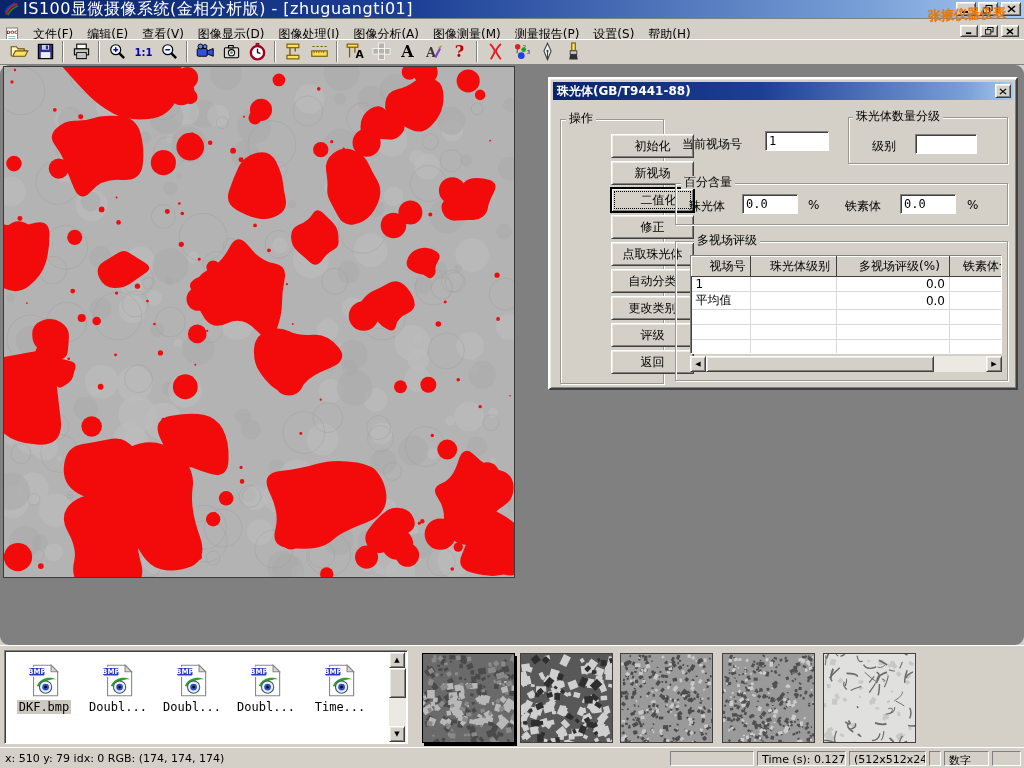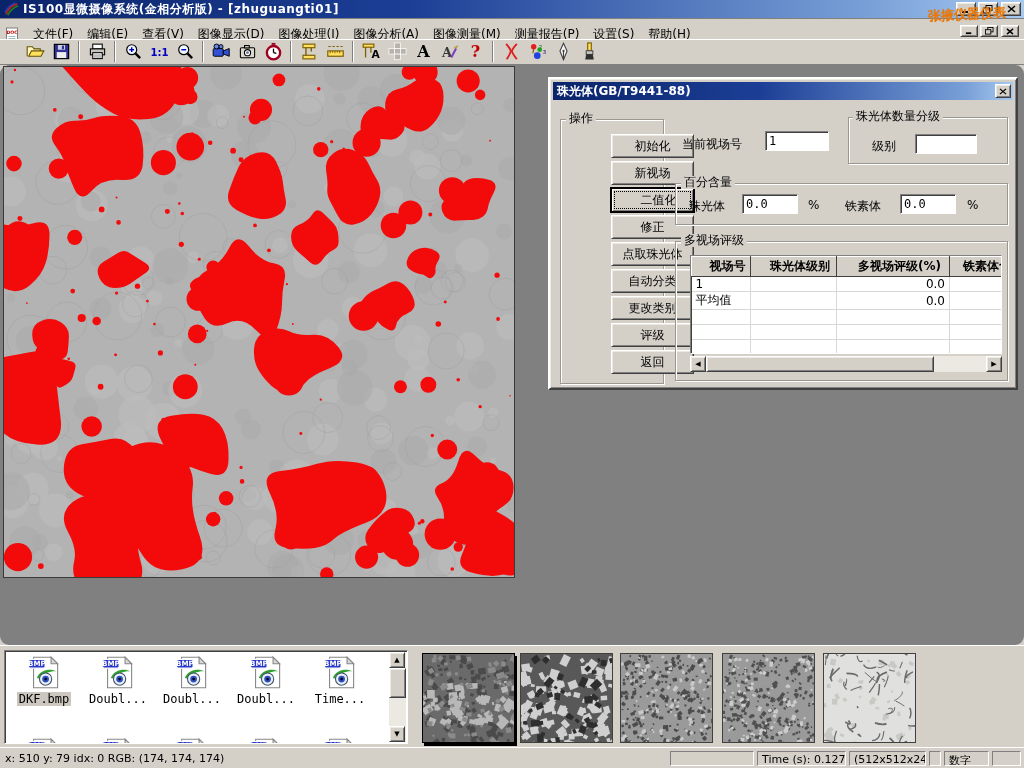--- a/index.html
+++ b/index.html
@@ -10,63 +10,63 @@
   .raised { background:#d4d0c8; border:1px solid; border-color:#fff #404040 #404040 #fff; box-shadow: inset 1px 1px 0 #ece9e2, inset -1px -1px 0 #808080; }
   .sunken { background:#fff; border:1px solid; border-color:#808080 #fff #fff #808080; box-shadow: inset 1px 1px 0 #404040; }
   .groupbox { position:absolute; border:1px solid #9a978e; box-shadow:1px 1px 0 #fff, inset 1px 1px 0 #fff; }
   .grouplabel { position:absolute; background:#d4d0c8; padding:0 3px; line-height:13px; z-index:3; }
 
   
   .titlebar { position:absolute; left:0; top:0; width:1024px; height:19px;
     background:linear-gradient(90deg,#0a246a,#1c3f96 40%,#7aa0d8 85%,#a6caf0);
     color:#fff; display:flex; align-items:center; border-bottom:1px solid #808080; }
   .titlebar .logo { width:17px; height:15px; margin:0 3px 0 3px; }
-  .titlebar .title-text { font-weight:bold; font-size:12px; letter-spacing:0.5px; white-space:nowrap; }
+  .titlebar .title-text { font-weight:normal; font-size:16px; letter-spacing:0.5px; white-space:nowrap; }
   .winbtn { position:absolute; width:20px; height:14px; top:2px; display:flex; align-items:center; justify-content:center; font-size:9px; color:#000; }
   .mdibtn { position:absolute; width:18px; height:12px; top:25px; display:flex; align-items:center; justify-content:center; font-size:8px; color:#000; z-index:5; }
   .watermark { position:absolute; left:928px; top:5px; width:100px; color:#e8780a; font-size:13px; font-weight:bold; transform:rotate(-3deg); z-index:9; text-shadow:0 0 1px rgba(232,120,10,.6); pointer-events:none; }
 
   
   .menubar { position:absolute; left:0; top:19px; width:1024px; height:32px; background:#d4d0c8; display:flex; align-items:center; border-bottom:1px solid #aca899; }
   .menubar .docicon { width:16px; height:16px; margin:0 6px 0 4px; }
   .menu-item { padding:2px 7px; color:#000; white-space:nowrap; }
   .menu-item u { text-decoration:underline; }
 
   
-  .toolbar { position:absolute; left:0; top:39px; width:1024px; height:26px; background:#d4d0c8; display:flex; align-items:center; padding-left:22px; border-bottom:1px solid #808080; box-shadow: inset 0 1px 0 #fff; }
+  .toolbar { position:absolute; left:0; top:39px; width:1024px; height:26px; background:#d4d0c8; display:flex; align-items:center; padding-left:6px; border-bottom:1px solid #808080; box-shadow: inset 0 1px 0 #fff; }
   .tbtn { width:26px; height:24px; display:flex; align-items:center; justify-content:center; }
   .tbtn svg { width:19px; height:19px; }
   .tsep { width:2px; height:21px; margin:0 4px; border-left:1px solid #808080; border-right:1px solid #fff; }
 
   
   .workspace { position:absolute; left:0; top:65px; width:1024px; height:580px; background:#808080;border-radius:9px; }
   .specimen { position:absolute; left:3px; top:1px; width:512px; height:512px; border:1px solid #3a3a3a; background:#b2b2b2; }
   .specimen svg { display:block; width:100%; height:100%; }
 
   
   .dialog { position:absolute; left:548px; top:12px; width:470px; height:313px; background:#d4d0c8; border:2px solid; border-color:#fff #404040 #404040 #fff; box-shadow: inset 1px 1px 0 #ece9e2, inset -1px -1px 0 #808080; }
   .dialog-titlebar { position:absolute; left:3px; top:3px; right:3px; height:18px; background:linear-gradient(90deg,#0a246a,#1c3f96 45%,#7aa0d8 90%,#a6caf0); color:#fff; font-weight:bold; display:flex; align-items:center; padding-left:4px; }
   .dialog-close { position:absolute; right:5px; top:5px; width:16px; height:14px; font-size:9px; display:flex; align-items:center; justify-content:center; color:#000; }
   .opbtn { position:absolute; left:21px; width:83px; height:24px; display:flex; align-items:center; justify-content:center; font-size:12px; color:#000;margin-left:40px; }
   .opbtn.focused { border-color:#000; outline:1px dotted #000; outline-offset:-4px; box-shadow: inset 1px 1px 0 #fff, inset -1px -1px 0 #808080, 0 0 0 1px #000; padding-left: 12px; }
   .dfield { position:absolute; height:20px; font-size:12px; font-family:"DejaVu Sans Mono", monospace; padding:2px 3px; }
   .dlabel { position:absolute; white-space:nowrap; color:#000; }
 
   .ftable { position:absolute; left:140px; top:176px; width:312px; height:99px; background:#fff; border:1px solid; border-color:#808080 #fff #fff #808080; box-shadow: inset 1px 1px 0 #404040; overflow:hidden; }
   .ftable table { border-collapse:collapse; table-layout:fixed; width:338px; font-size:12px; }
-  .ftable th { height:20px; background:#d4d0c8; border:1px solid; border-color:#fff #404040 #404040 #fff; font-weight:bold; white-space:nowrap; overflow:hidden;padding-left:13px; }
+  .ftable th { height:20px; background:#d4d0c8; border:1px solid; border-color:#fff #404040 #404040 #fff; font-weight:normal; white-space:nowrap; overflow:hidden;padding-left:13px; }
   .ftable td { height:15px; border-right:1px solid #d8d8d8; border-bottom:1px solid #d8d8d8; white-space:nowrap; overflow:hidden; padding:0 4px; }
   .hscroll { position:absolute; left:140px; top:277px; width:312px; height:16px; background:#ece9e2; display:flex; }
   .sb-arrow { width:16px; height:16px; font-size:7px; display:flex; align-items:center; justify-content:center; color:#000; flex:none; }
   .hthumb { height:16px; width:228px; flex:none; }
 
   
   .bottom-panel { position:absolute; left:0; top:645px; width:1024px; height:102px; background:#d4d0c8; border-top:1px solid #fff; }
   .filebox { position:absolute; left:4px; top:4px; width:404px; height:94px; background:#fff; border:1px solid; border-color:#808080 #fff #fff #808080; box-shadow: inset 1px 1px 0 #404040; overflow:hidden; }
-  .filelist { position:absolute; left:2px; top:2px; width:378px; height:102px; overflow:hidden; display:flex; flex-wrap:wrap; }
+  .filelist { position:absolute; left:2px; top:10px; width:378px; height:102px; overflow:hidden; display:flex; flex-wrap:wrap; }
   .fileitem { width:74px; height:82px; display:flex; flex-direction:column; align-items:center; padding-top:2px; }
   .fileitem svg { width:35px; height:35px; }
   .filename { margin-top:2px; font-family:"DejaVu Sans Mono", monospace; font-size:12px; white-space:nowrap; padding:0 2px; }
   .filename.selected { background:#ccc8c0; }
   .vscroll { position:absolute; right:1px; top:1px; width:17px; height:90px; background:#ece9e2; }
   .vthumb { position:absolute; left:0; top:16px; width:17px; height:30px; }
   .thumb { position:absolute; top:7px; height:90px; width:93px; border:1px solid #404040; }
   .thumb svg { display:block; width:100%; height:100%; }
   .thumb.selected { border:1px solid #000; box-shadow:2px 3px 0 #000; }
 
@@ -782,21 +782,21 @@
     <span class="grouplabel" style="left:131px; top:97px;">百分含量</span>
     <span class="dlabel" style="left:139px; top:119px;">珠光体</span>
     <input class="dfield sunken" style="left: 192px; top: 115px; width: 56px;" readonly="" value="0.0">
     <span class="dlabel" style="left:258px; top:119px;">%</span>
     <span class="dlabel" style="left:295px; top:119px;">铁素体</span>
     <input class="dfield sunken" style="left: 350px; top: 115px; width: 56px;" readonly="" value="0.0">
     <span class="dlabel" style="left:417px; top:119px;">%</span>
 
     
     <div class="groupbox" style="left:125px; top:162px; width:333px; height:140px;"></div>
-    <span class="grouplabel" style="left:131px; top:155px;">多视场评级</span>
+    <span class="grouplabel" style="left:144px; top:155px;">多视场评级</span>
     <div class="ftable">
       <table>
           <colgroup>
             <col style="width:59px">
             <col style="width:86px">
             <col style="width:113px">
             <col style="width:80px">
           </colgroup>
       <thead>
             <tr>

